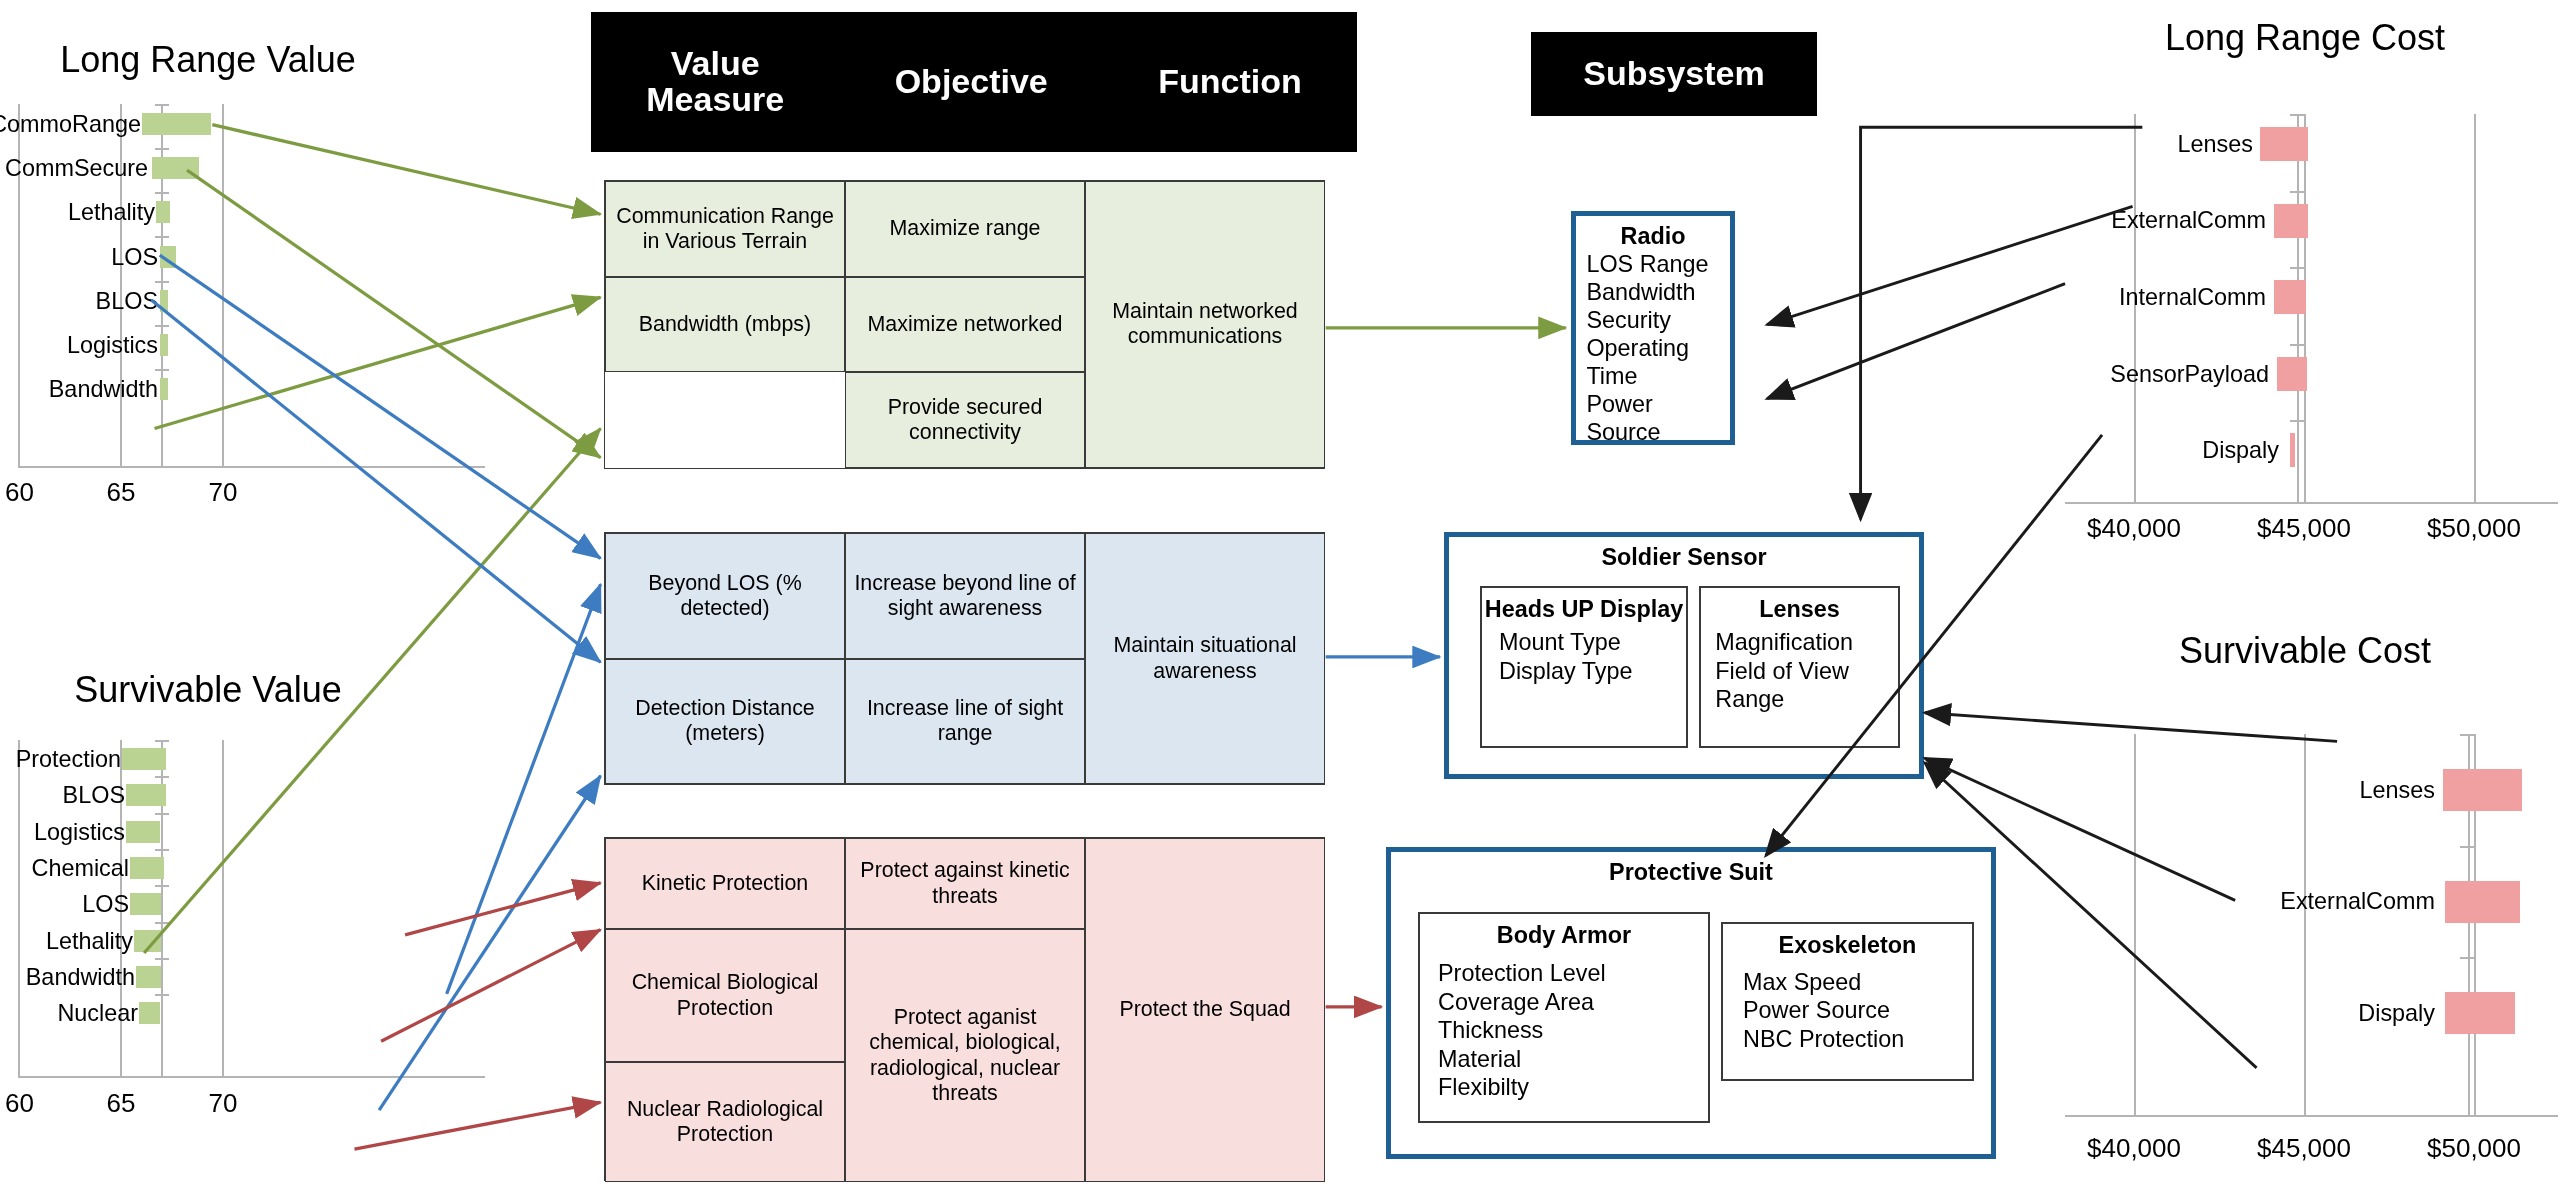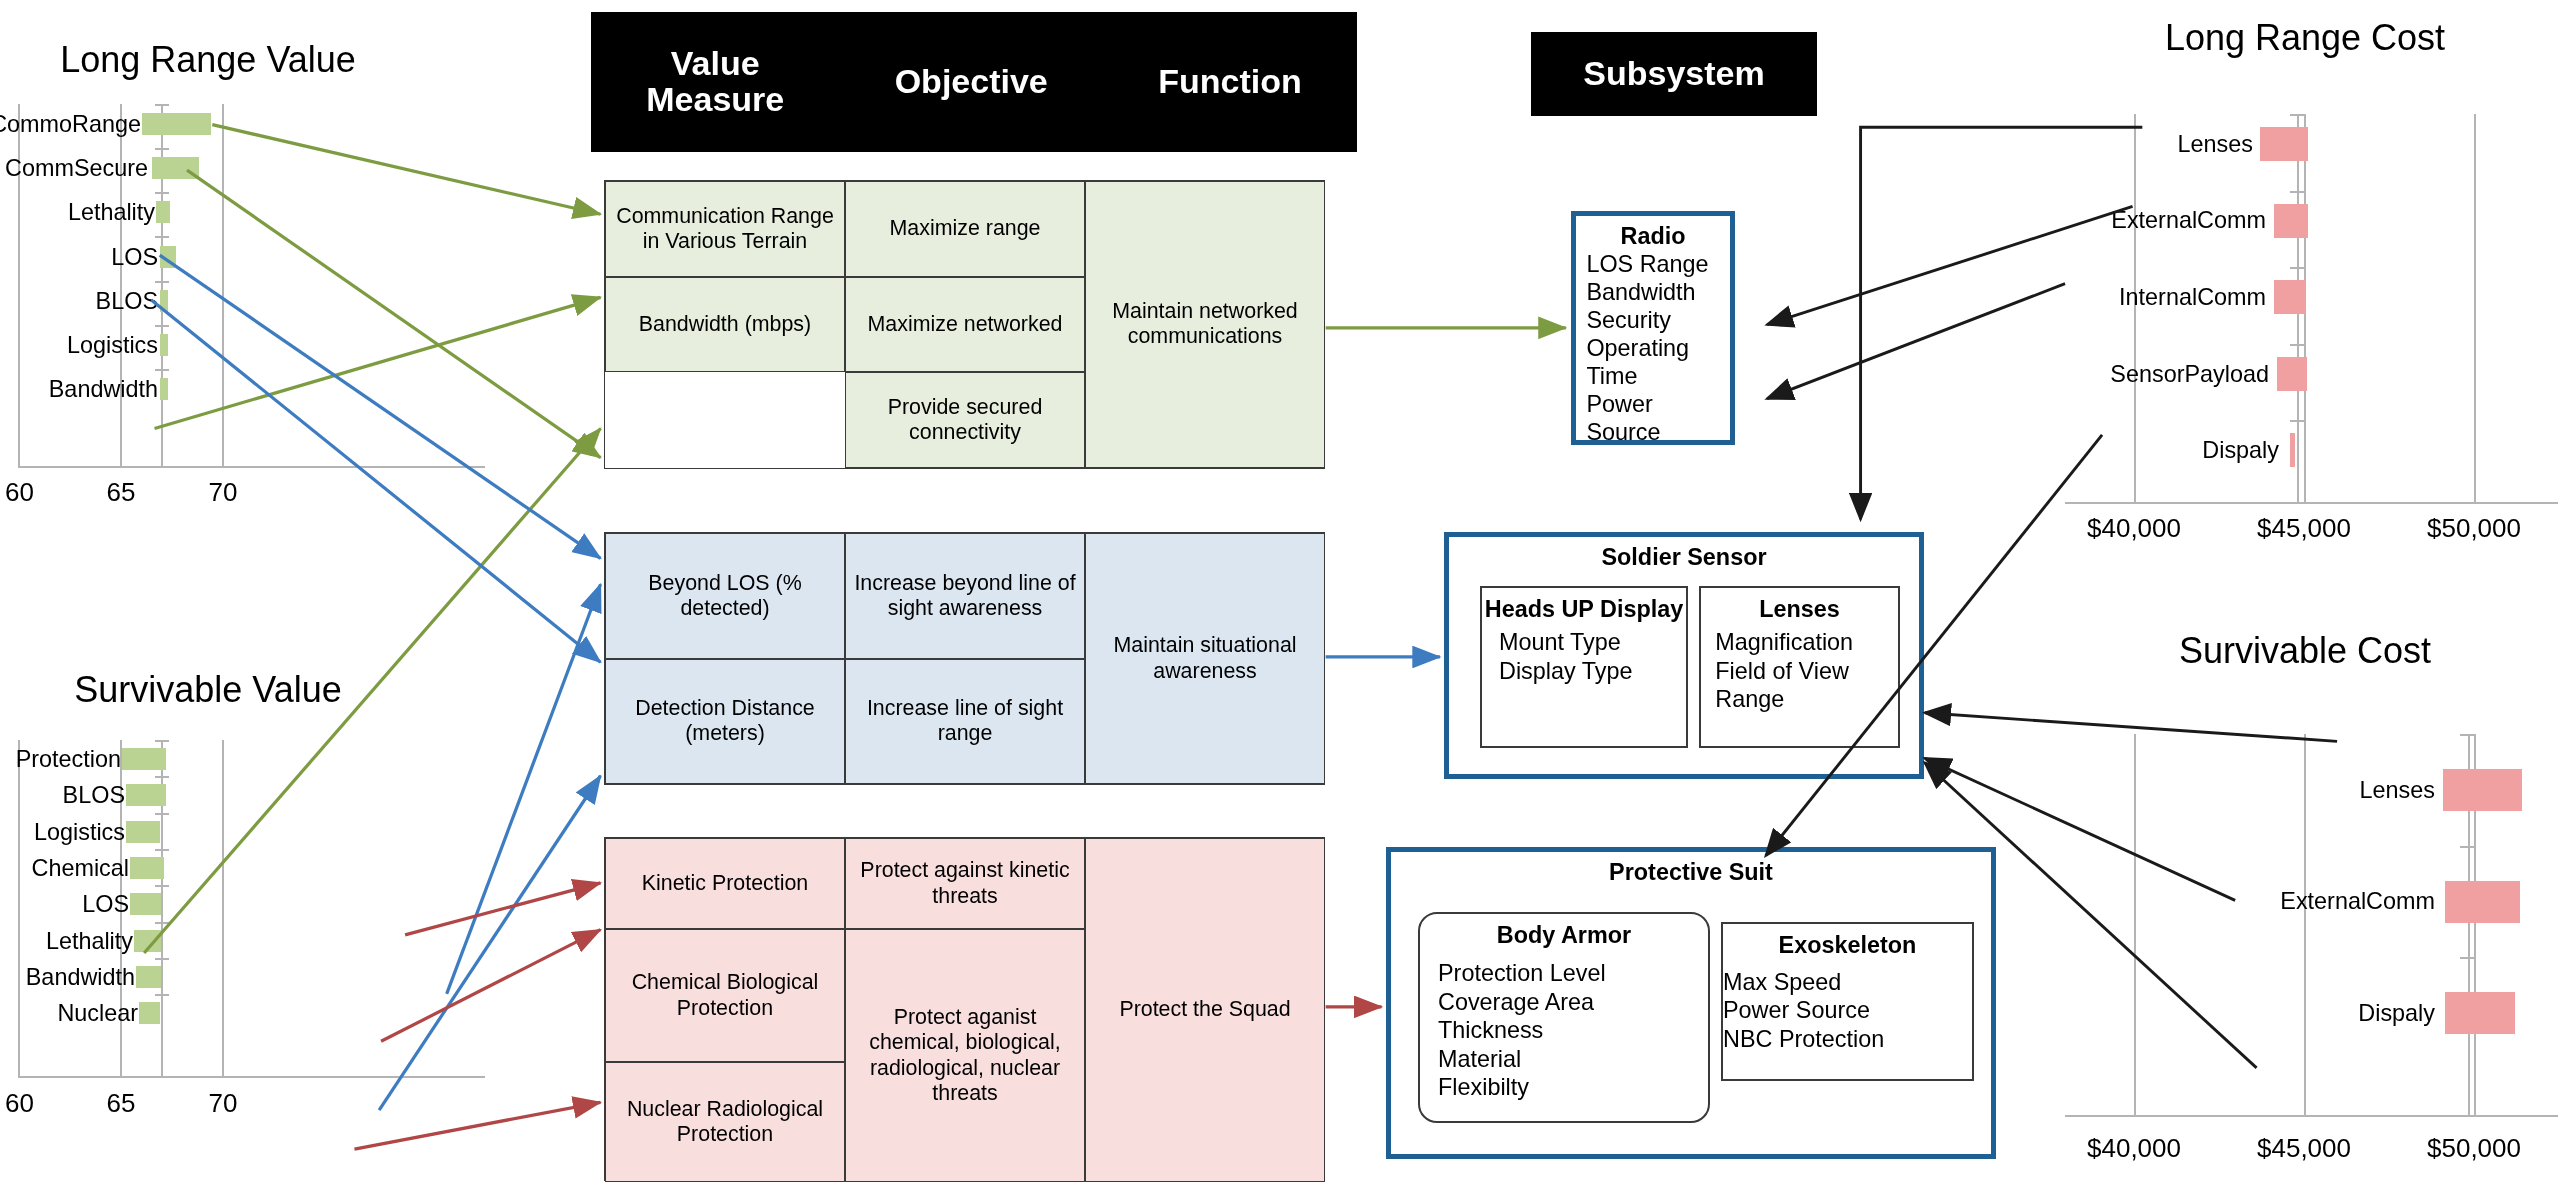--- a/index.html
+++ b/index.html
@@ -272,33 +272,33 @@
     <div class="sub-list" style="text-align:left;padding-left:14.3px;">
       <div>Magnification</div>
       <div>Field of View</div>
       <div>Range</div>
     </div>
   </div>
 </div>
 
 <div class="sysbox" style="left:1386px;top:847px;width:610px;height:312px;">
   <div class="sys-title">Protective Suit</div>
-  <div class="subbox" style="left:27px;top:60px;width:292px;height:211px;border-radius:19px;">
+  <div class="subbox" style="left:27px;top:60px;width:292px;height:211px;">
     <div class="sub-title">Body Armor</div>
     <div class="sub-list" style="text-align:left;padding-left:18px;padding-top:10.4px;">
       <div>Protection Level</div>
       <div>Coverage Area</div>
       <div>Thickness</div>
       <div>Material</div>
       <div>Flexibilty</div>
     </div>
   </div>
   <div class="subbox" style="left:330px;top:70px;width:253px;height:159px;">
     <div class="sub-title">Exoskeleton</div>
-    <div class="sub-list" style="text-align:left;padding-left:0;padding-top:9px;">
+    <div class="sub-list" style="text-align:left;padding-left:20px;padding-top:9px;">
       <div>Max Speed</div>
       <div>Power Source</div>
       <div>NBC Protection</div>
     </div>
   </div>
 </div>
 
 <svg class="overlay" viewBox="0 0 3968 1830">
   <defs>
     <marker id="ag" markerWidth="9" markerHeight="7" refX="8.5" refY="3.5" orient="auto" markerUnits="strokeWidth">

